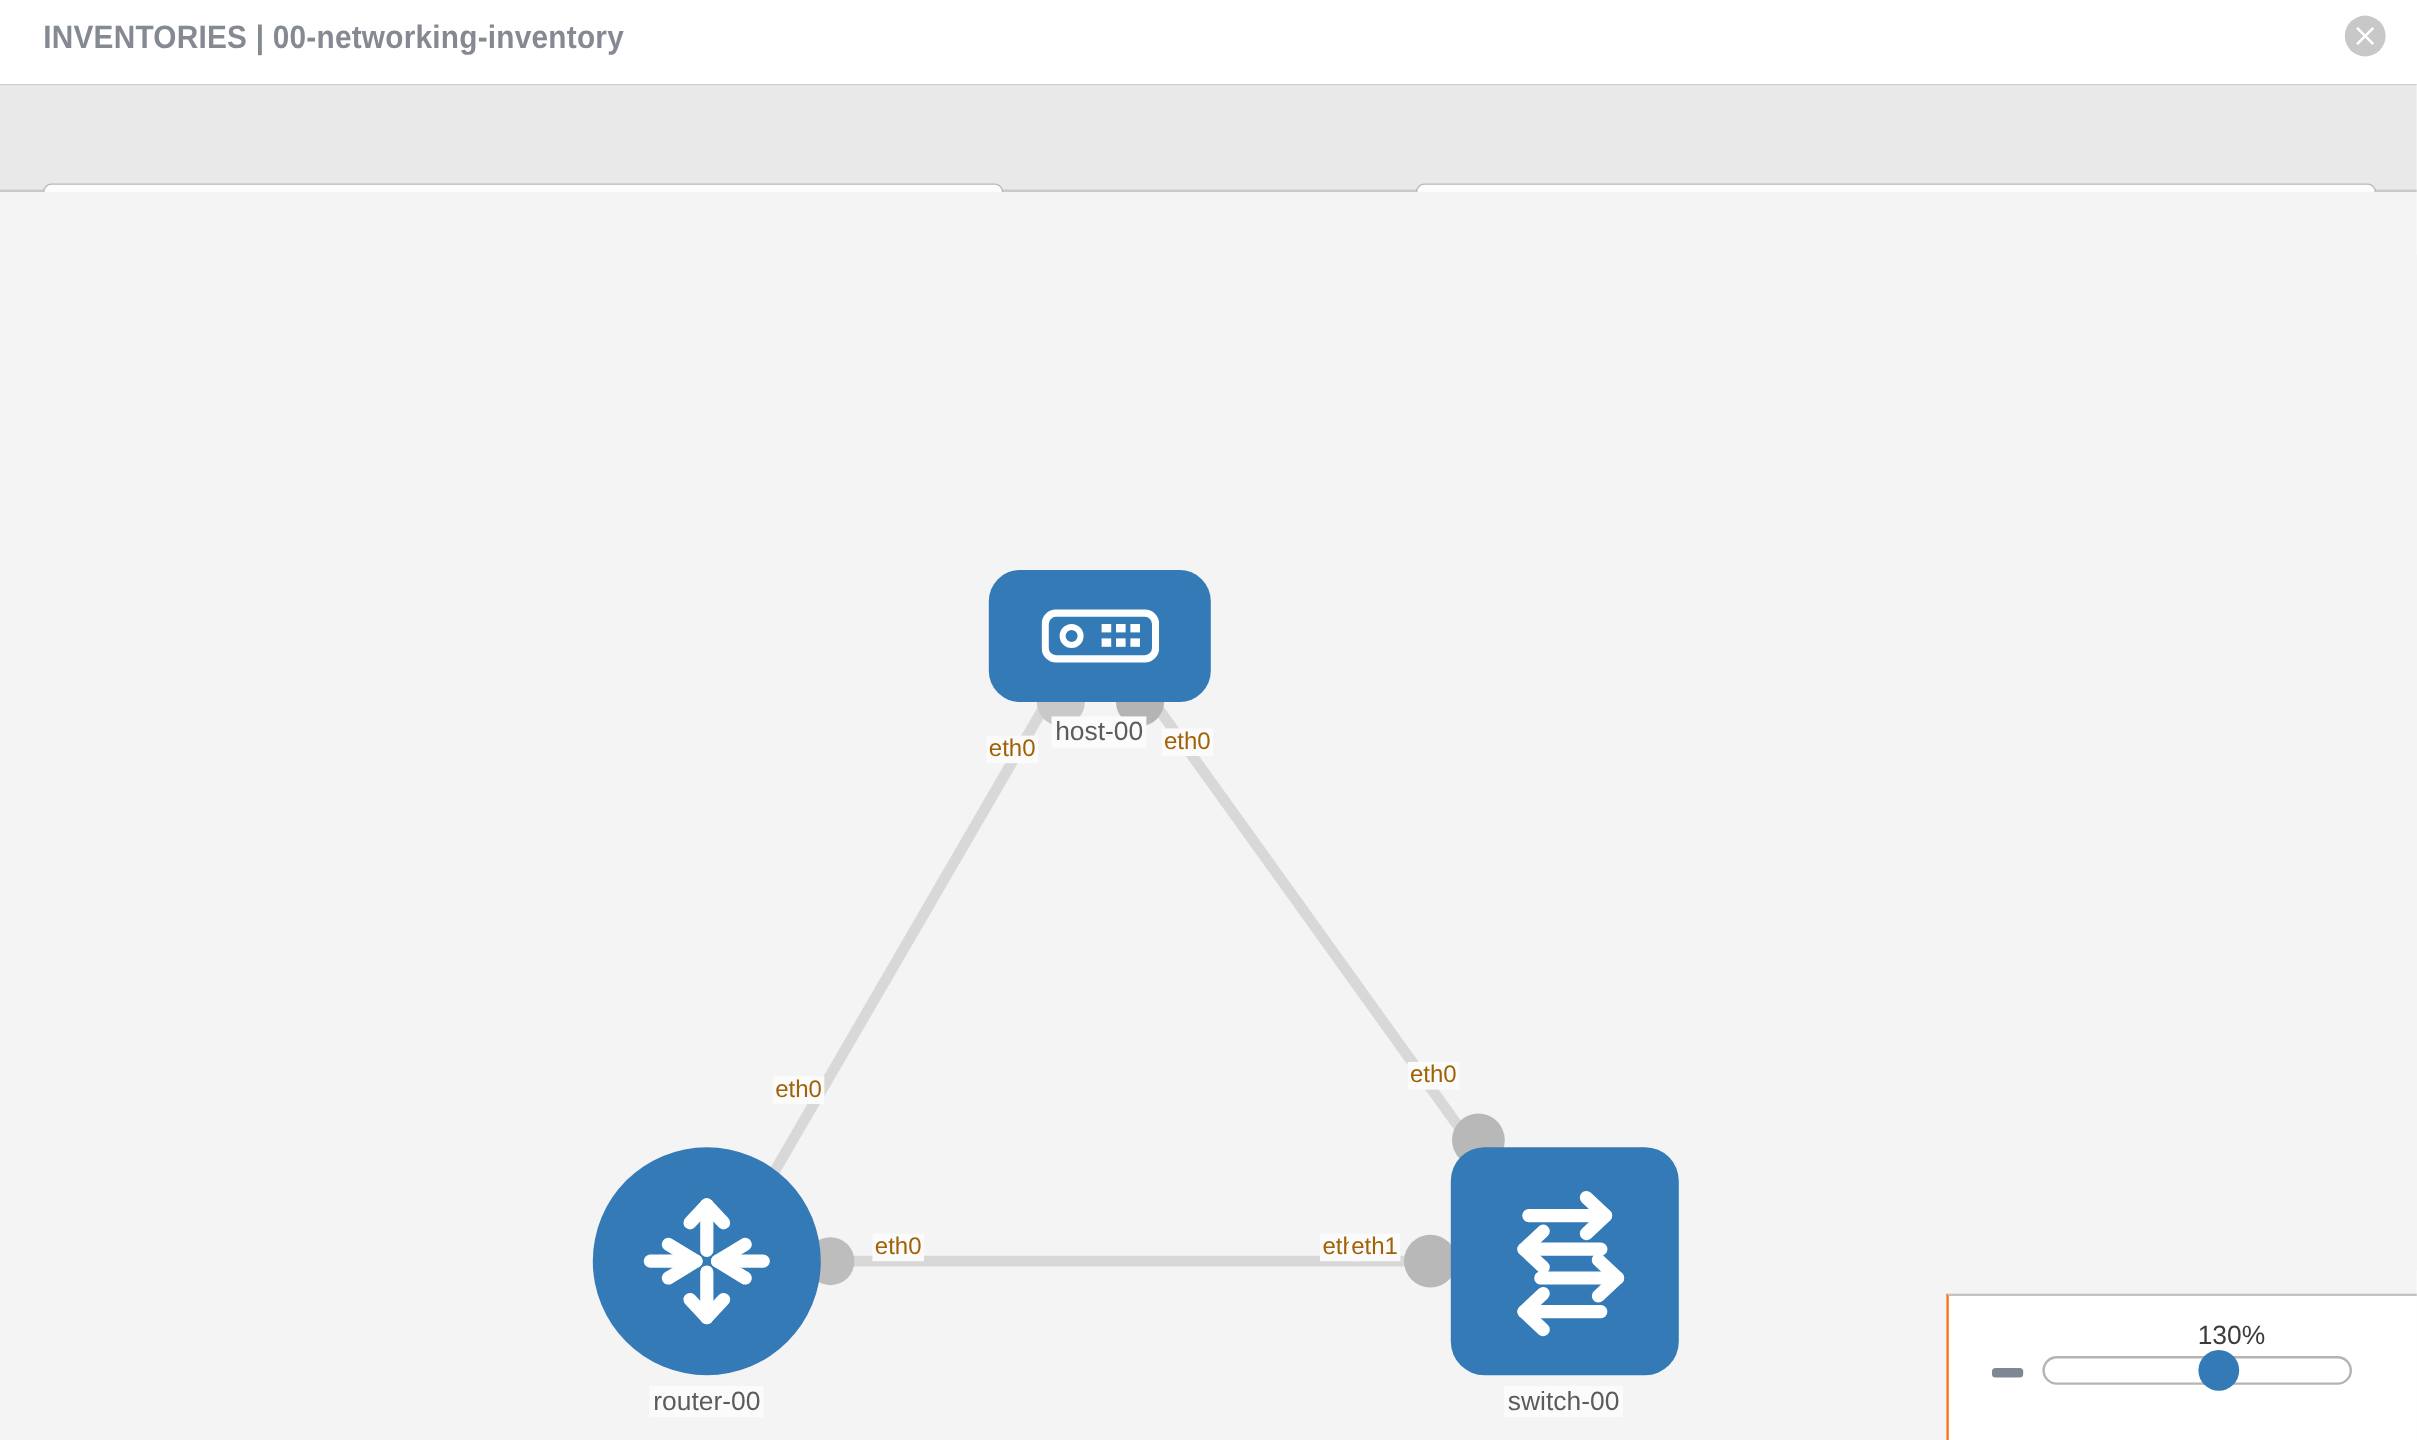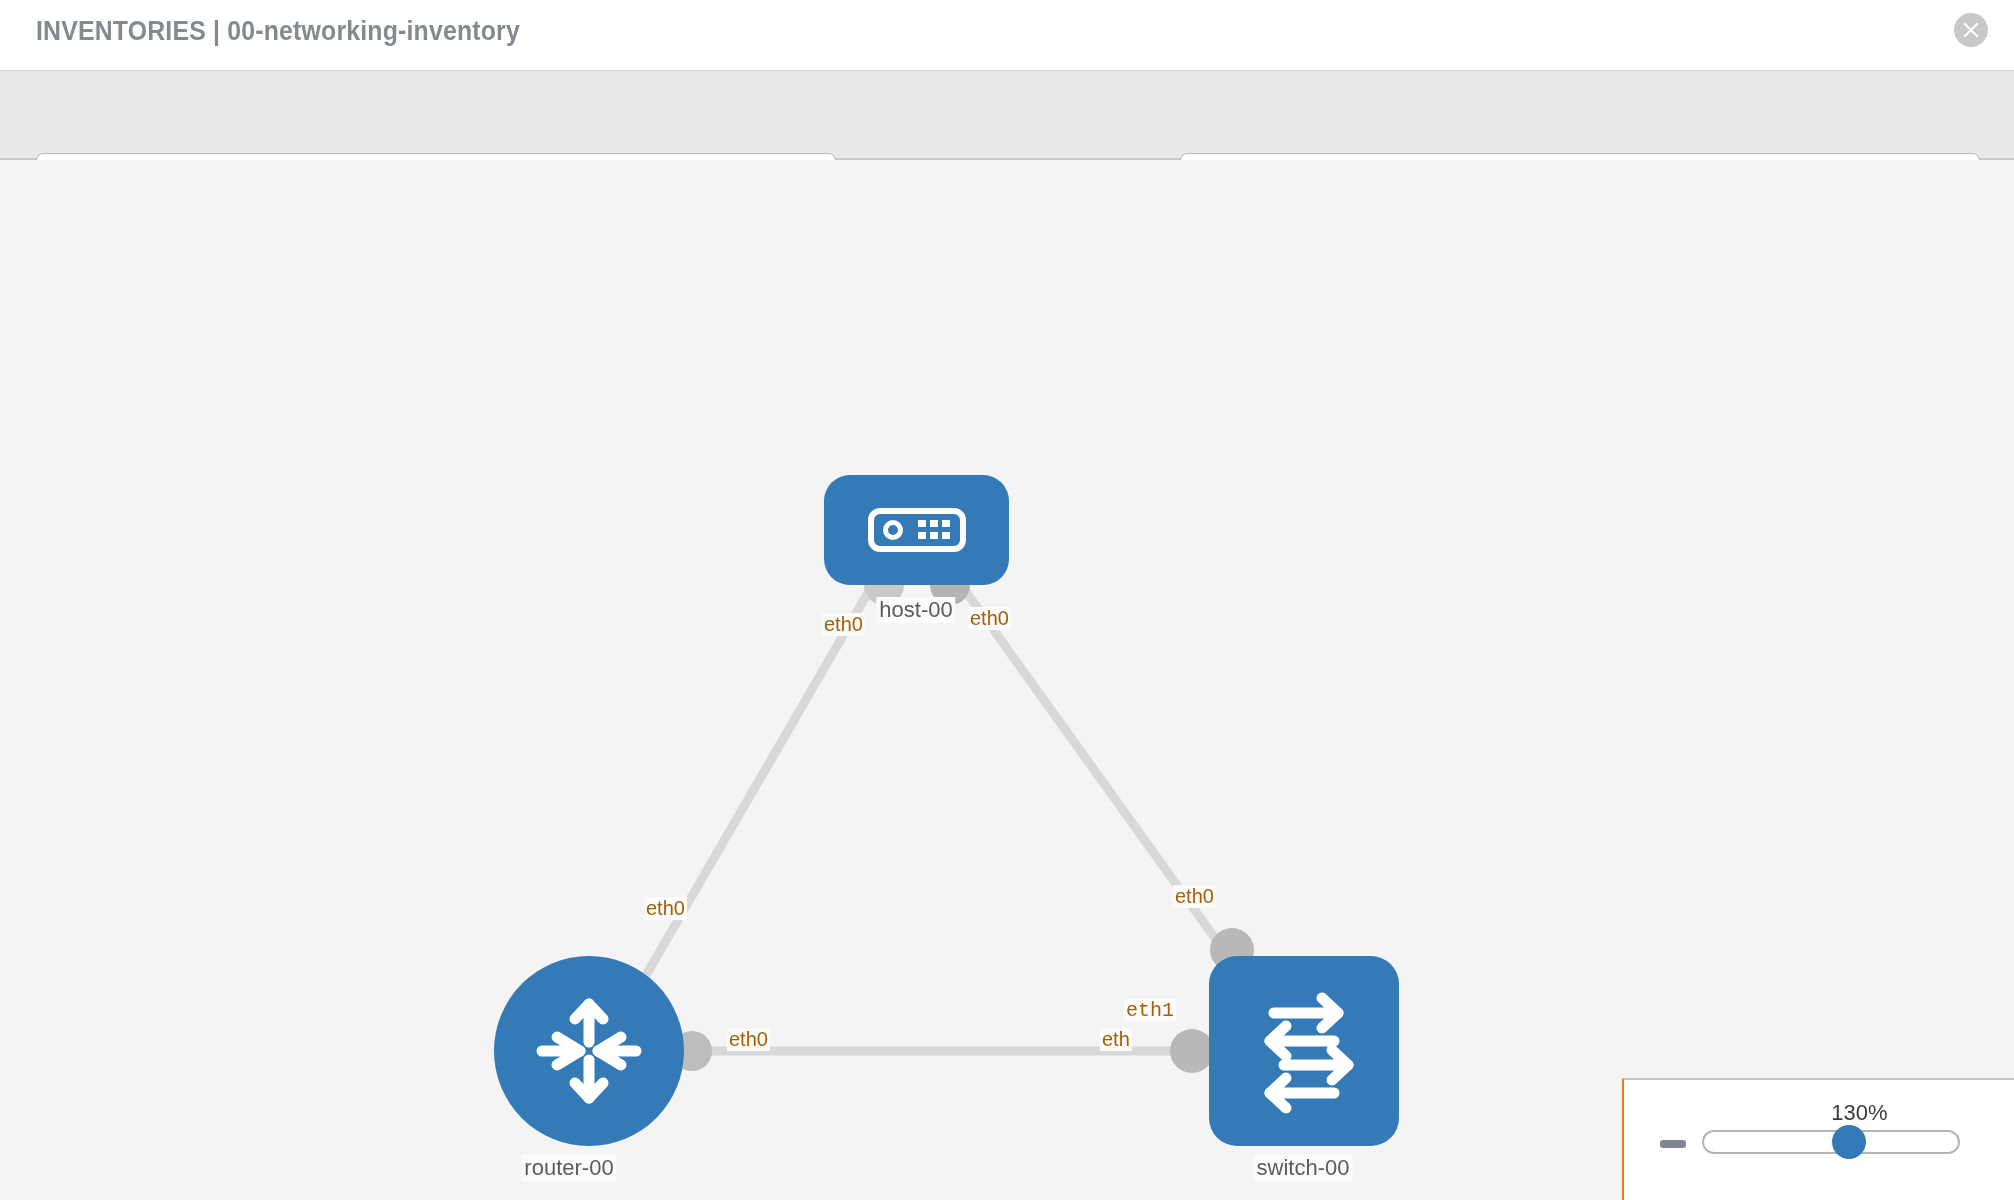--- a/index.html
+++ b/index.html
@@ -218,21 +218,21 @@
             <polyline points="47,29 61,14 75,29"></polyline>
             <line x1="61" y1="108" x2="61" y2="70"></line>
             <polyline points="47,93 61,108 75,93"></polyline>
             <line x1="14" y1="61" x2="52" y2="61"></line>
             <polyline points="29,47 52,61 29,75"></polyline>
             <line x1="108" y1="61" x2="70" y2="61"></line>
             <polyline points="93,47 70,61 93,75"></polyline>
           </g>
         </svg>
       </div>
-      <div class="node-label" style="left:569px; top:995px;">router-00</div>
+      <div class="node-label" style="left:589px; top:995px;">router-00</div>
     </div>
 
     <div class="node">
       <div class="node-shape" style="left:1209px; top:796px; width:190px; height:190px; border-radius:28px;">
         <svg width="128" height="128" viewBox="0 0 128 128">
           <g fill="none" stroke="#ffffff" stroke-width="11" stroke-linecap="round" stroke-linejoin="round">
             <line x1="34" y1="26" x2="98" y2="26"></line>
             <polyline points="82,11 98,26 82,41"></polyline>
             <line x1="94" y1="54" x2="30" y2="54"></line>
             <polyline points="46,39 30,54 46,69"></polyline>
@@ -245,21 +245,21 @@
       </div>
       <div class="node-label" style="left:1303px; top:995px;">switch-00</div>
     </div>
 
     <div class="edge-label" style="left:822px; top:453px;">eth0</div>
     <div class="edge-label" style="left:968px; top:447px;">eth0</div>
     <div class="edge-label" style="left:644px; top:737px;">eth0</div>
     <div class="edge-label" style="left:1173px; top:725px;">eth0</div>
     <div class="edge-label" style="left:727px; top:868px;">eth0</div>
     <div class="edge-label" style="left:1100px; top:868px;">eth</div>
-    <div class="edge-label" style="left:1124px; top:839px;font-family:Liberation Mono, monospace;">eth1</div>
+    <div class="edge-label" style="left:1124px; top:868px;">eth1</div>
   </div>
 
   <div class="zoom-panel">
     <div class="zoom-pct">130%</div>
     <div class="zoom-minus"></div>
     <div class="zoom-track">
       <div class="zoom-thumb" id="zoom-thumb" style="left: 57%;"></div>
     </div>
     <div class="zoom-plus"></div>
   </div>

